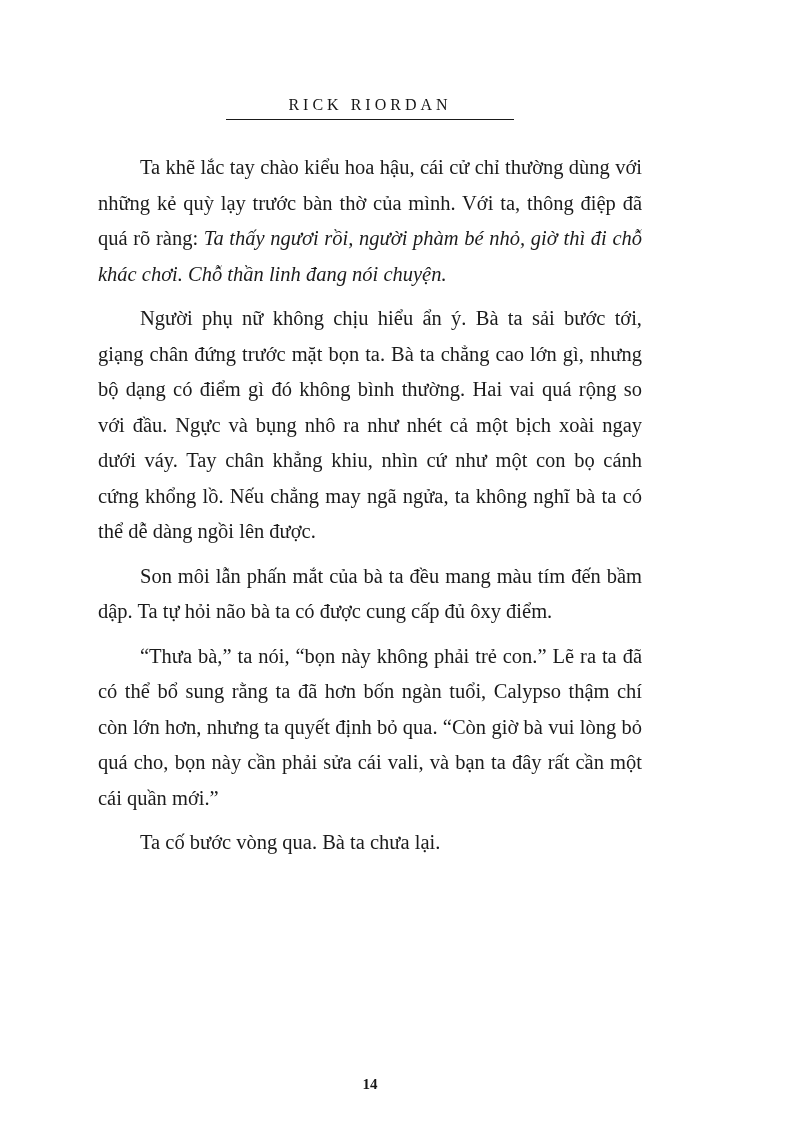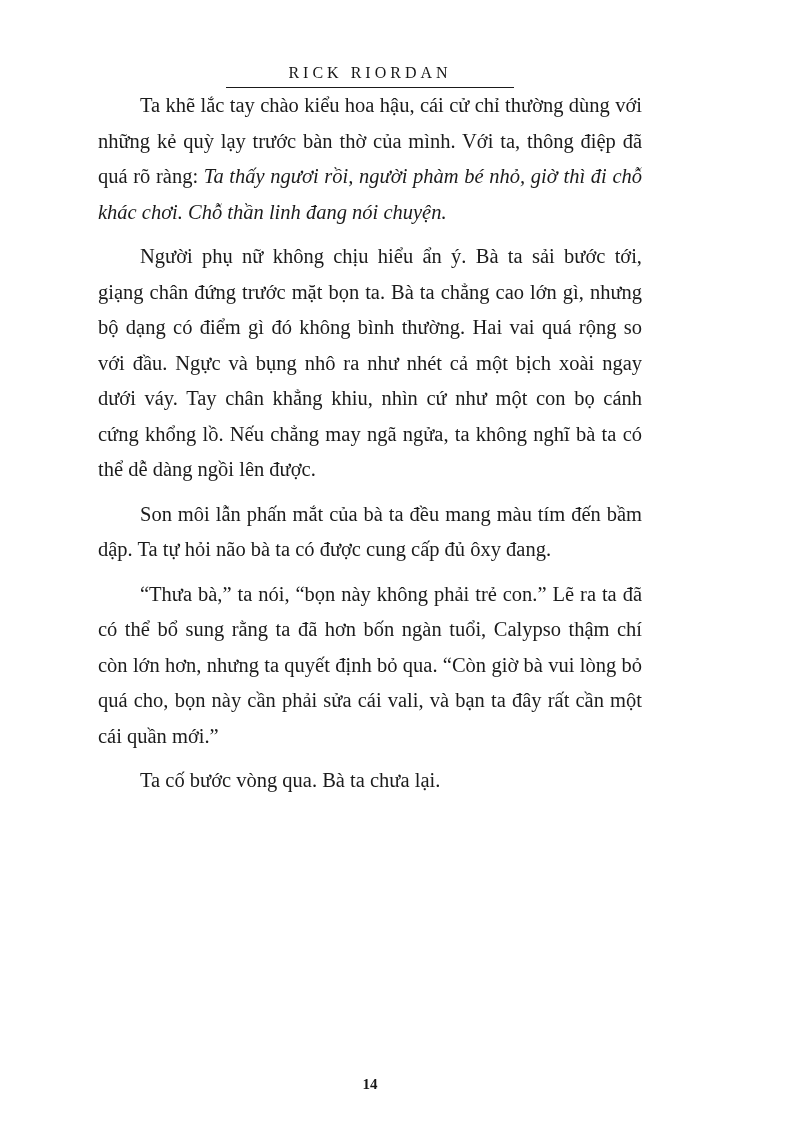--- a/index.html
+++ b/index.html
@@ -6,21 +6,21 @@
     margin: 0;
     padding: 0;
     background: #ffffff;
   }
   .page {
     position: relative;
     width: 740px;
     height: 1147px;
     background: #ffffff;
     box-sizing: border-box;
-    padding: 64px 98px 0 98px;
+    padding: 96px 98px 0 98px;
     font-family: "Liberation Serif", "DejaVu Serif", serif;
     color: #1b1b1b;
     overflow: hidden;
   }
   .page-header {
     text-align: center;
   }
   .header-title {
     display: inline-block;
     font-size: 16px;
@@ -28,20 +28,21 @@
     font-weight: normal;
     color: #161616;
   }
   .header-rule {
     width: 288px;
     height: 0;
     border-bottom: 1.6px solid #1a1a1a;
     margin: 5px auto 0 auto;
   }
   .page-body {
+    margin-top: 30px;
     font-size: 20.5px;
     line-height: 35.5px;
     text-align: justify;
     text-justify: inter-word;
   }
   .para {
     margin: 0 0 9px 0;
     text-indent: 42px;
   }
   .para:last-child {
@@ -69,21 +70,21 @@
 <div class="page">
 
   <header class="page-header">
     <span class="header-title">RICK RIORDAN</span>
     <div class="header-rule"></div>
   </header>
 
   <main class="page-body" id="paragraphs">
       <p class="para"><span class="seg-regular">Ta khẽ lắc tay chào kiểu hoa hậu, cái cử chỉ thường dùng với những kẻ quỳ lạy trước bàn thờ của mình. Với ta, thông điệp đã quá rõ ràng: </span><span class="seg-italic">Ta thấy ngươi rồi, người phàm bé nhỏ, giờ thì đi chỗ khác chơi. Chỗ thần linh đang nói chuyện.</span></p>
       <p class="para"><span class="seg-regular">Người phụ nữ không chịu hiểu ẩn ý. Bà ta sải bước tới, giạng chân đứng trước mặt bọn ta. Bà ta chẳng cao lớn gì, nhưng bộ dạng có điểm gì đó không bình thường. Hai vai quá rộng so với đầu. Ngực và bụng nhô ra như nhét cả một bịch xoài ngay dưới váy. Tay chân khẳng khiu, nhìn cứ như một con bọ cánh cứng khổng lồ. Nếu chẳng may ngã ngửa, ta không nghĩ bà ta có thể dễ dàng ngồi lên được.</span></p>
-      <p class="para"><span class="seg-regular">Son môi lẫn phấn mắt của bà ta đều mang màu tím đến bầm dập. Ta tự hỏi não bà ta có được cung cấp đủ ôxy đang.</span></p>
+      <p class="para"><span class="seg-regular">Son môi lẫn phấn mắt của bà ta đều mang màu tím đến bầm dập. Ta tự hỏi não bà ta có được cung cấp đủ ôxy điểm.</span></p>
       <p class="para"><span class="seg-regular">“Thưa bà,” ta nói, “bọn này không phải trẻ con.” Lẽ ra ta đã có thể bổ sung rằng ta đã hơn bốn ngàn tuổi, Calypso thậm chí còn lớn hơn, nhưng ta quyết định bỏ qua. “Còn giờ bà vui lòng bỏ quá cho, bọn này cần phải sửa cái vali, và bạn ta đây rất cần một cái quần mới.”</span></p>
       <p class="para"><span class="seg-regular">Ta cố bước vòng qua. Bà ta chưa lại.</span></p>
     </main>
 
   <footer class="page-footer">
     <span class="page-number">14</span>
   </footer>
 
 </div>
 

